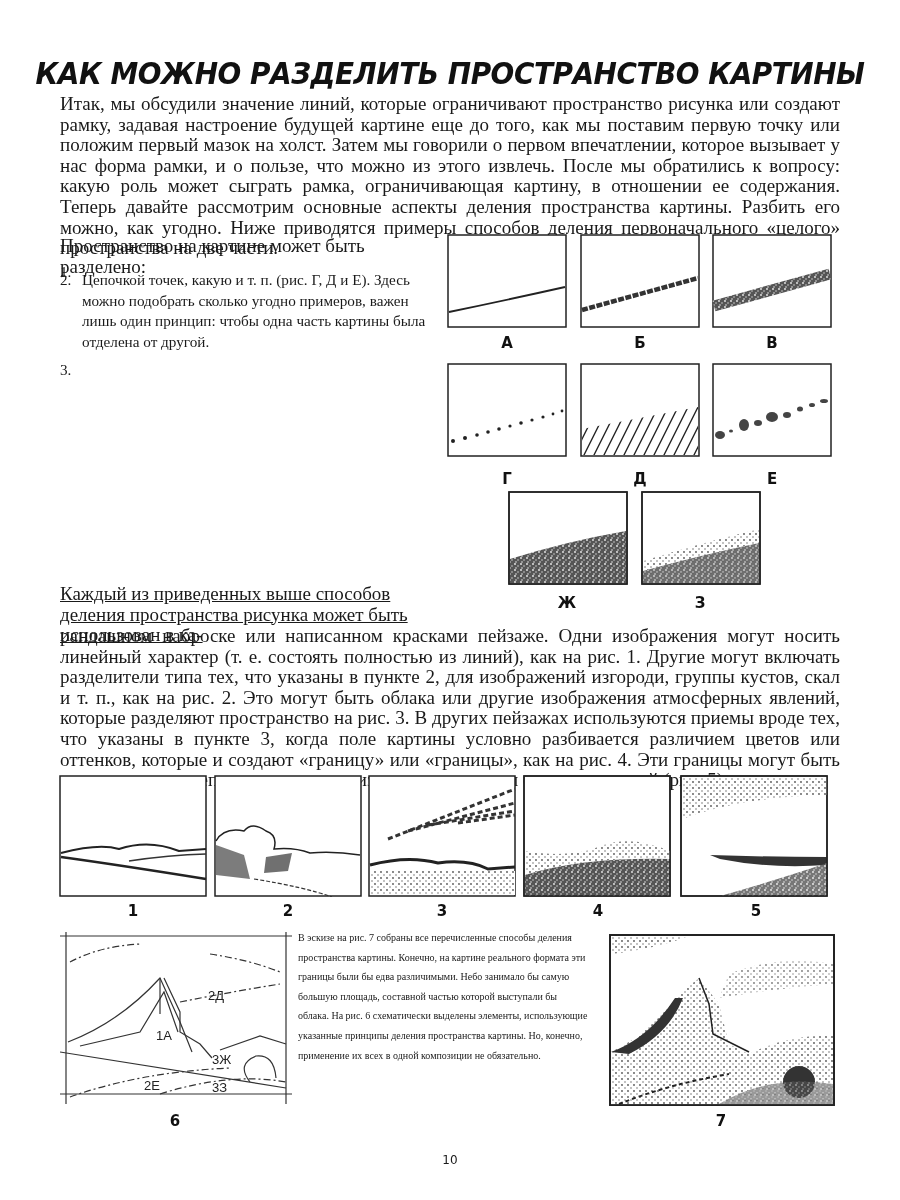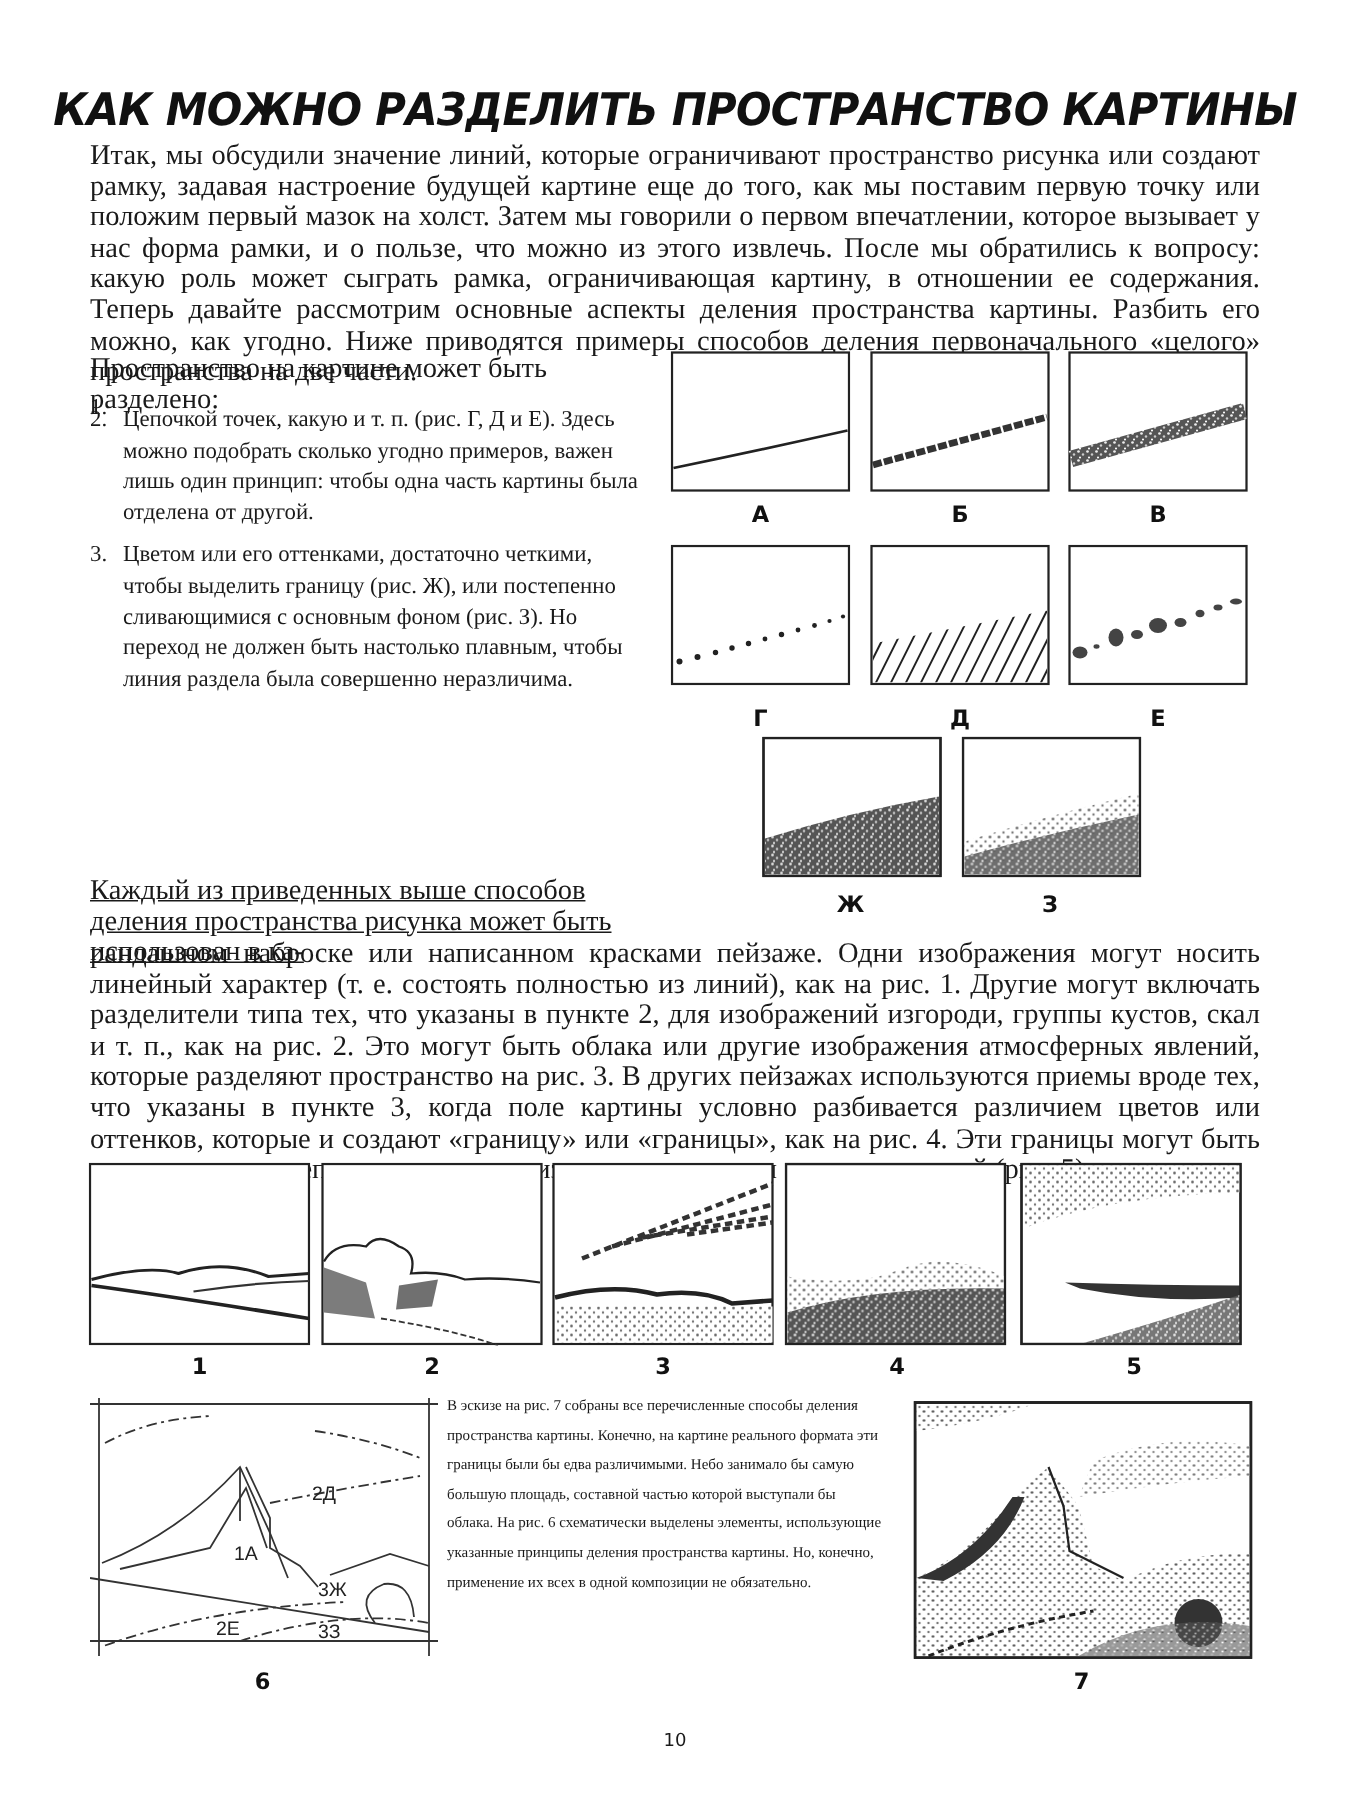--- a/index.html
+++ b/index.html
@@ -29,21 +29,21 @@
 <body>
 
 <div class="title">КАК МОЖНО РАЗДЕЛИТЬ ПРОСТРАНСТВО КАРТИНЫ</div>
 
 <p class="para p-intro">Итак, мы обсудили значение линий, которые ограничивают пространство рисунка или создают рамку, задавая настроение будущей картине еще до того, как мы поставим первую точку или положим первый мазок на холст. Затем мы говорили о первом впечатлении, которое вызывает у нас форма рамки, и о пользе, что можно из этого извлечь. После мы обратились к вопросу: какую роль может сыграть рамка, ограничивающая картину, в отношении ее содержания. Теперь давайте рассмотрим основные аспекты деления пространства картины. Разбить его можно, как угодно. Ниже приводятся примеры способов деления первоначального «целого» пространства на две части.</p>
 <p class="para p-lead">Пространство на картине может быть разделено:</p>
 
 <ol class="list">
   <li><span class="num">1.</span></li>
   <li><span class="num">2.</span><span>Цепочкой точек, какую и т. п. (рис. Г, Д и Е). Здесь можно подобрать сколько угодно примеров, важен лишь один принцип: чтобы одна часть картины была отделена от другой.</span></li>
-  <li><span class="num">3.</span><span>Цветом или его оттенками, достаточно четкими, чтобы выделить границу (рис. Ж), или постепенно сливающимися с основным фоном (рис. З). Но переход не должен быть настолько плавным, чтобы линия раздела была совершенно неразличима.</span></li>
+  <li><span class="num">3.</span></li>
 </ol>
 
 <p class="para p-each-a">Каждый из приведенных выше способов деления пространства рисунка может быть использован в ка-</p>
 <p class="para p-each-b">рандашном наброске или написанном красками пейзаже. Одни изображения могут носить линейный характер (т. е. состоять полностью из линий), как на рис. 1. Другие могут включать разделители типа тех, что указаны в пункте 2, для изображений изгороди, группы кустов, скал и т. п., как на рис. 2. Это могут быть облака или другие изображения атмосферных явлений, которые разделяют пространство на рис. 3. В других пейзажах используются приемы вроде тех, что указаны в пункте 3, когда поле картины условно разбивается различием цветов или оттенков, которые и создают «границу» или «границы», как на рис. 4. Эти границы могут быть размытыми, постепенно переходить из одного цвета или оттенка в другой (рис. 5).</p>
 
 <svg width="0" height="0" style="position:absolute">
   <defs>
     <pattern id="stip" width="6" height="6" patternUnits="userSpaceOnUse">
       <rect width="6" height="6" fill="#555"></rect>
       <circle cx="1" cy="1" r="0.9" fill="#eee"></circle>

